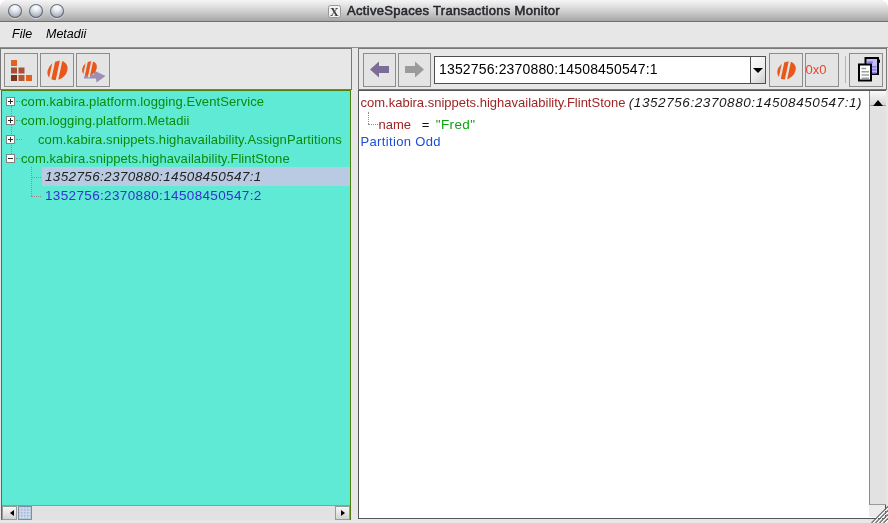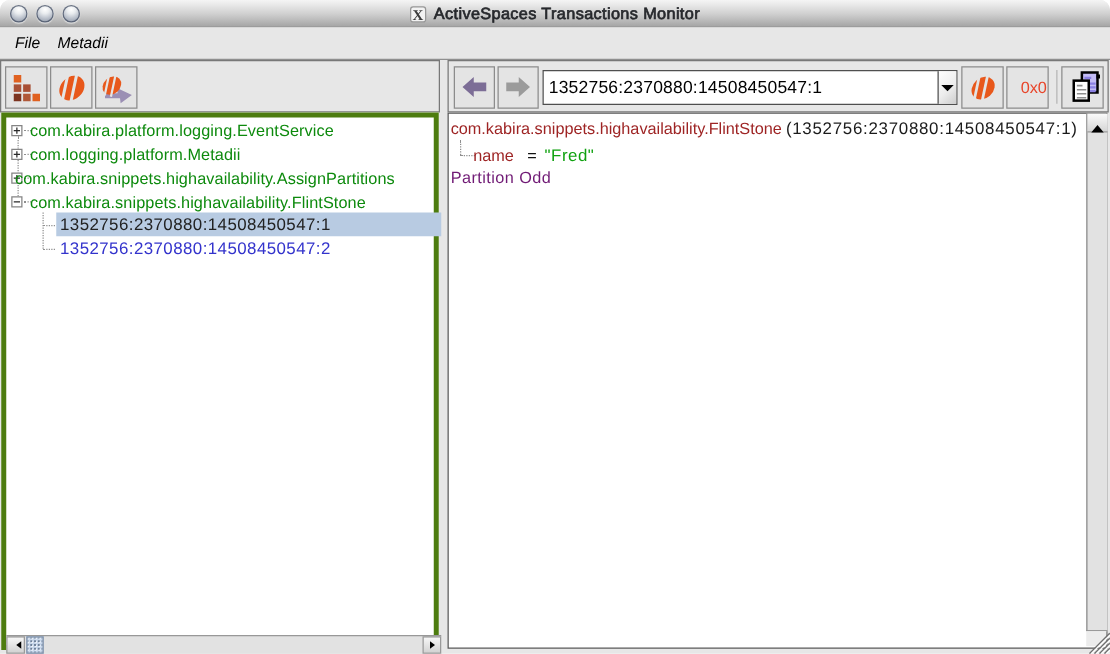--- a/index.html
+++ b/index.html
@@ -26,21 +26,21 @@
 #tbR { left:358px; width:529px; }
 .btn { position:absolute; top:4px; width:34px; height:34px; border:1px solid #8c8c8c; background:#e4e4e4; }
 
 
 #combo { position:absolute; left:75px; top:7px; width:332px; height:28px; background:#fff; border:1px solid #4f4f4f; }
 #combo .txt { position:absolute; left:4px; top:4.2px; letter-spacing:0.16px; color:#000; font-size:14px; }
 #combo .dd { position:absolute; right:0; top:0; width:15px; height:26px; background:linear-gradient(135deg, #fdfdfd, #ededed 55%, #cdcdcd); border-left:1px solid #4f4f4f; }
 #combo .dd:after { content:""; position:absolute; left:2.2px; top:10.5px; width:0; height:0; border:5.2px solid transparent; border-top:5px solid #000; }
 
 
-#lpanel { position:absolute; left:1px; top:90px; width:350px; height:430px; background:#ffffff; border:4px solid #4d7c0f; }
+#lpanel { position:absolute; left:1px; top:90px; width:350px; height:430px; background:#5eead4; border:1px solid #4d7c0f; }
 #rpanel { position:absolute; left:358px; top:90px; width:528px; height:429px; background:#fff; border:1px solid #565656; }
 
 
 .trow { position:absolute; left:0; height:19px; line-height:19px; white-space:nowrap; }
 .green { color:#0d8a0d; letter-spacing:0.08px; }
 .handle { position:absolute; left:4px; width:9px; height:9px; border:1px solid #848484; background:#fff; }
 .handle i { position:absolute; left:1px; top:3px; width:5px; height:1px; background:#2a2a2a; }
 .handle.plus i.v { left:3px; top:1px; width:1px; height:5px; }
 .vdots { position:absolute; border-left:1px dotted #8f8f8f; width:0; }
 .hdots { position:absolute; border-top:1px dotted #8f8f8f; height:0; }
@@ -53,22 +53,22 @@
 #hthumb { position:absolute; left:15.5px; top:0px; width:14px; height:14px; background-color:#c7d6ea; border:1px solid #7d8ea6;
   background-image:radial-gradient(circle, #6c7f98 0.65px, rgba(0,0,0,0) 0.9px), radial-gradient(circle, #f4f8ff 0.65px, rgba(0,0,0,0) 0.9px);
   background-size:3px 3px, 3px 3px; background-position:1.5px 1.5px, 2.2px 2.2px; }
 #vsb { position:absolute; left:510px; top:0px; width:17px; height:414px; border-left:1px solid #8a8a8a; border-bottom:1px solid #9a9a9a; background:#e2e2e2; }
 #vup { position:absolute; left:511px; top:0px; width:16px; height:15px; background:linear-gradient(#fafafa,#d6d6d6); border-bottom:1px solid #9a9a9a; }
 #grip { position:absolute; right:0; bottom:0; width:17px; height:17px; }
 
 
 .rline { position:absolute; left:1.5px; white-space:nowrap; }
 .darkred { color:#9e2424; }
-.blue2 { color:#701a75;margin-top:28px; }
-.idtxt { letter-spacing:0.58px; color:#1a1a1a; font-size:13.5px; }
+.blue2 { color:#1d4ed8;margin-top:28px; }
+.idtxt { letter-spacing:0.58px; color:#1a1a1a; font-size:13.5px;font-style:italic; }
 </style>
 </head>
 <body>
 <div id="win">
 
   <div id="titlebar">
     <div class="tbtn" style="left:8px"></div>
     <div class="tbtn" style="left:28.5px"></div>
     <div class="tbtn" style="left:50px"></div>
     <div id="title"><span class="xicon"><svg width="13" height="13" viewBox="0 0 13 13" style="position:absolute;left:-1px;top:-1px">
@@ -136,21 +136,21 @@
       <svg width="32" height="32" viewBox="0 0 32 32">
         <g transform="translate(16.5,16.5) scale(0.92)">
           <ellipse cx="0" cy="0" rx="11" ry="8.8" fill="#e8581b" transform="rotate(-42)"></ellipse>
           <g transform="rotate(12)">
             <rect x="-6.6" y="-12" width="2.4" height="24" fill="#e4e4e4"></rect>
             <rect x="0.3" y="-12" width="2.4" height="24" fill="#e4e4e4"></rect>
           </g>
         </g>
       </svg>
     </div>
-    <div class="btn" style="left:445.5px; color:#e8452a; text-align:right; line-height:32px;">0x0</div>
+    <div class="btn" style="left:445.5px; color:#e8452a; text-align:left; line-height:32px;">0x0</div>
     <div style="position:absolute; left:486px; top:7px; width:1px; height:27px; background:#b5b5b5;"></div>
     <div class="btn" style="left:489.5px">
       <svg width="32" height="32" viewBox="0 0 32 32">
         <rect x="15.5" y="4" width="12.5" height="16" fill="#c3bcf5" stroke="#000" stroke-width="2"></rect>
         <rect x="27.2" y="5.6" width="2.8" height="3.2" fill="#000"></rect>
         <g stroke="#8a80e2" stroke-width="1.8">
           <line x1="17.5" y1="8.2" x2="23" y2="8.2"></line>
           <line x1="17.5" y1="12.8" x2="26.5" y2="12.8"></line>
           <line x1="17.5" y1="15.8" x2="26.5" y2="15.8"></line>
           <line x1="17.5" y1="18.8" x2="26.5" y2="18.8"></line>
@@ -186,21 +186,21 @@
         </span>
       <span class="hdots" style="left:14px; top:9px; width:6px;"></span>
       <span class="green" style="position:absolute; left:19px;">com.logging.platform.Metadii</span>
     </div>
     <div class="trow" style="top:39px">
       <span class="handle plus" style="top:4.5px">
           <i class="h"></i>
           <i class="v"></i>
         </span>
       <span class="hdots" style="left:14px; top:9px; width:6px;"></span>
-      <span class="green" style="position:absolute; left:7px;">com.kabira.snippets.highavailability.AssignPartitions</span>
+      <span class="green" style="position:absolute; left:36px;">com.kabira.snippets.highavailability.AssignPartitions</span>
     </div>
     <div class="trow" style="top:58px">
       <span class="handle" style="top:4.5px">
           <i class="h"></i>
         </span>
       <span class="hdots" style="left:14px; top:9px; width:6px;"></span>
       <span class="green" style="position:absolute; left:19px;">com.kabira.snippets.highavailability.FlintStone</span>
     </div>
     <div class="trow" style="top:75.5px">
       <span class="hdots" style="left:29px; top:10px; width:10px;"></span>

